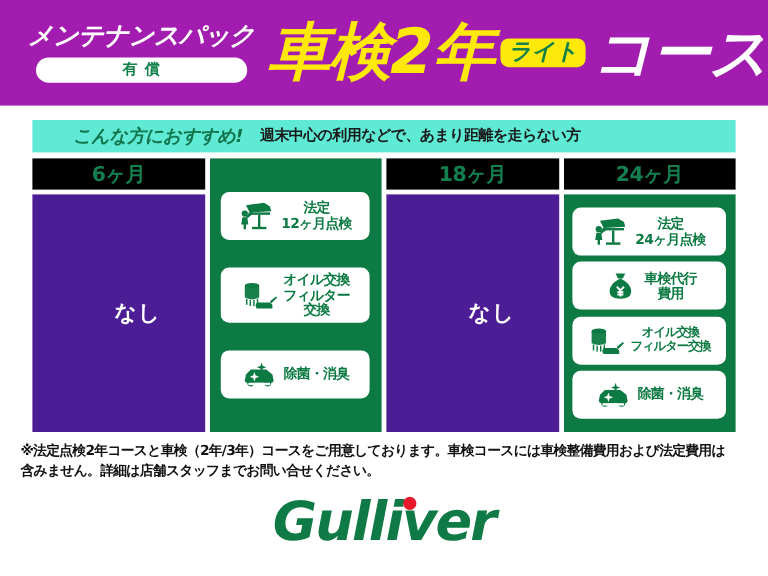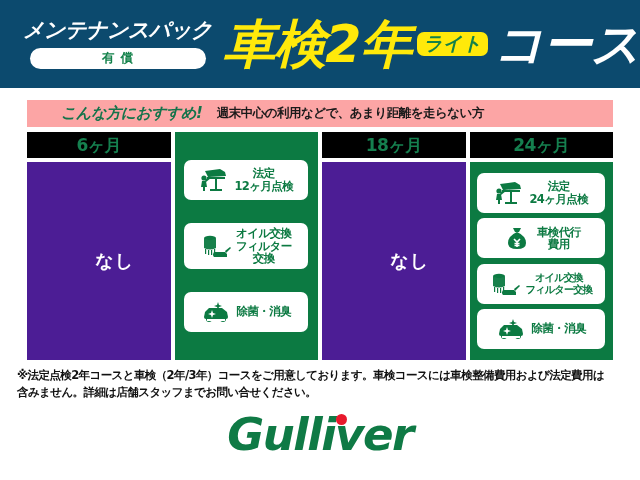--- a/index.html
+++ b/index.html
@@ -7,21 +7,21 @@
     width: 640px; height: 480px;
     background: #ffffff;
     font-family: "DejaVu Sans", "Liberation Sans", sans-serif;
     overflow: hidden;
   }
   #page { position: relative; width: 640px; height: 480px; background: #fff; }
 
   
   .header-band {
     position: absolute; left: 0; top: 0; width: 640px; height: 88px;
-    background: #0c4a6e;
+    background: #a21caf;
     display: flex; align-items: center;
   }
   .brand-block {
     width: 222px; margin-left: 18px;
     display: flex; flex-direction: column; align-items: center;
   }
   .brand-title {
     color: #ffffff; font-size: 21px; font-weight: bold;
     font-style: italic; letter-spacing: -0.5px; line-height: 1;
     white-space: nowrap;
@@ -49,21 +49,21 @@
   }
   .course-tail {
     color: #ffffff; font-size: 49px; font-weight: bold;
     font-style: italic; letter-spacing: -1px; line-height: 1;
     white-space: nowrap;
   }
 
   
   .recommend {
     position: absolute; left: 27px; top: 100px; width: 586px; height: 27px;
-    background: #fca5a5; display: flex; align-items: center;
+    background: #5eead4; display: flex; align-items: center;
     padding-left: 34px; gap: 14px;
   }
   .recommend-title {
     color: #13734a; font-size: 15px; font-weight: bold; font-style: italic;
     white-space: nowrap; letter-spacing: -0.3px;
   }
   .recommend-sub {
     color: #1a1a1a; font-size: 12.5px; font-weight: bold;
     white-space: nowrap; letter-spacing: -0.5px;
   }

